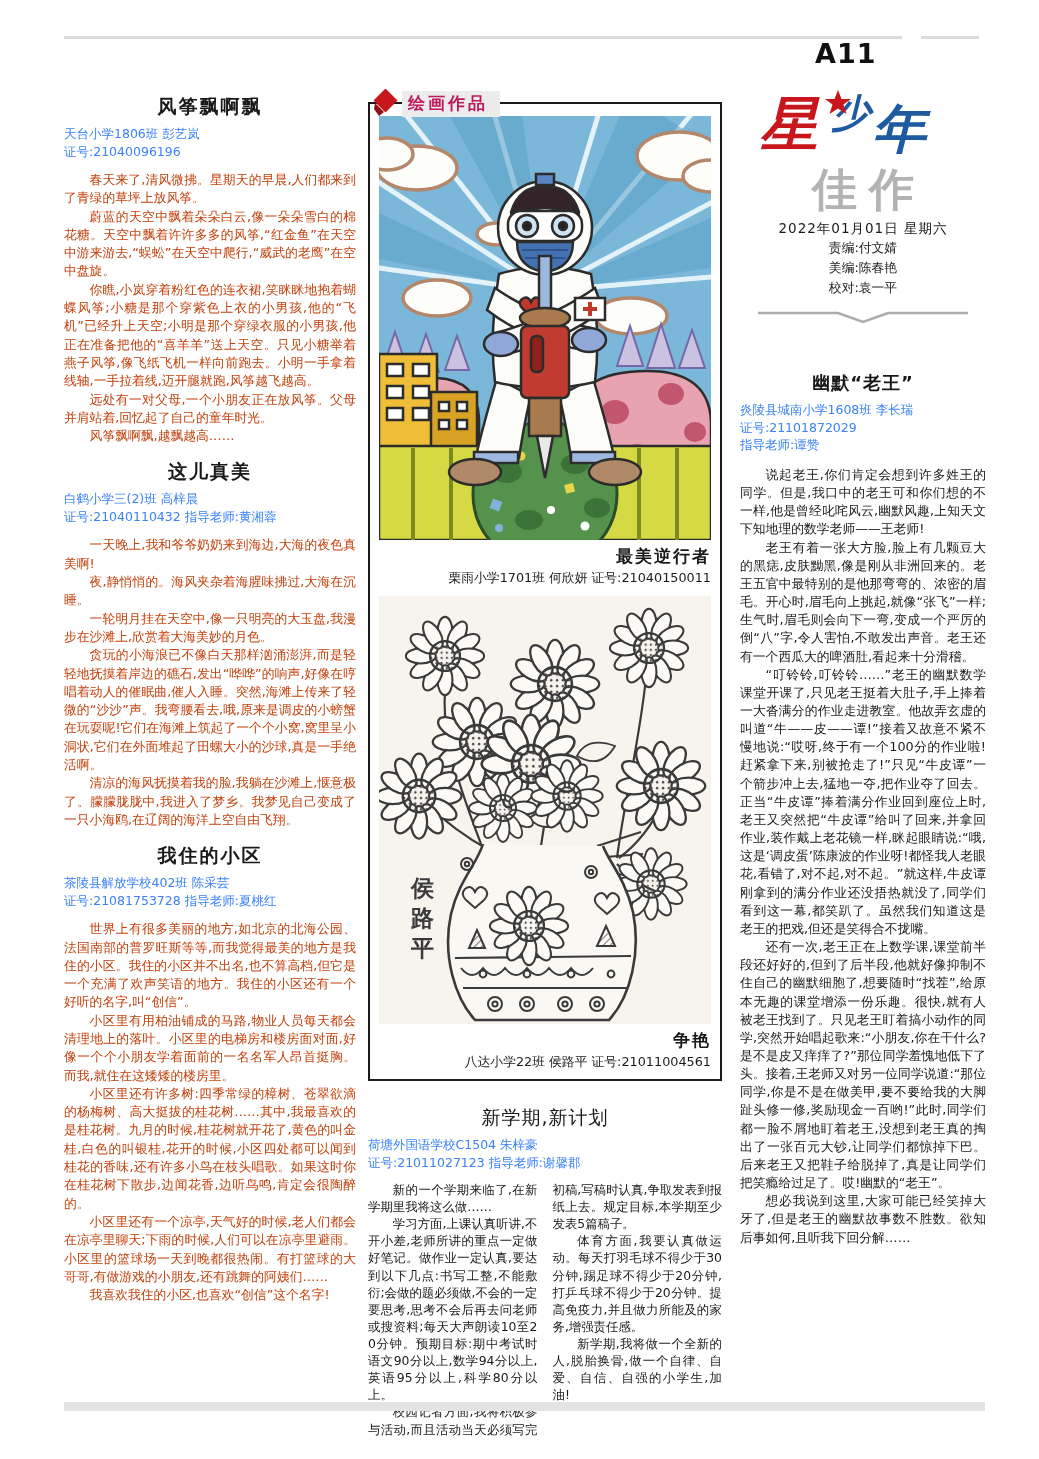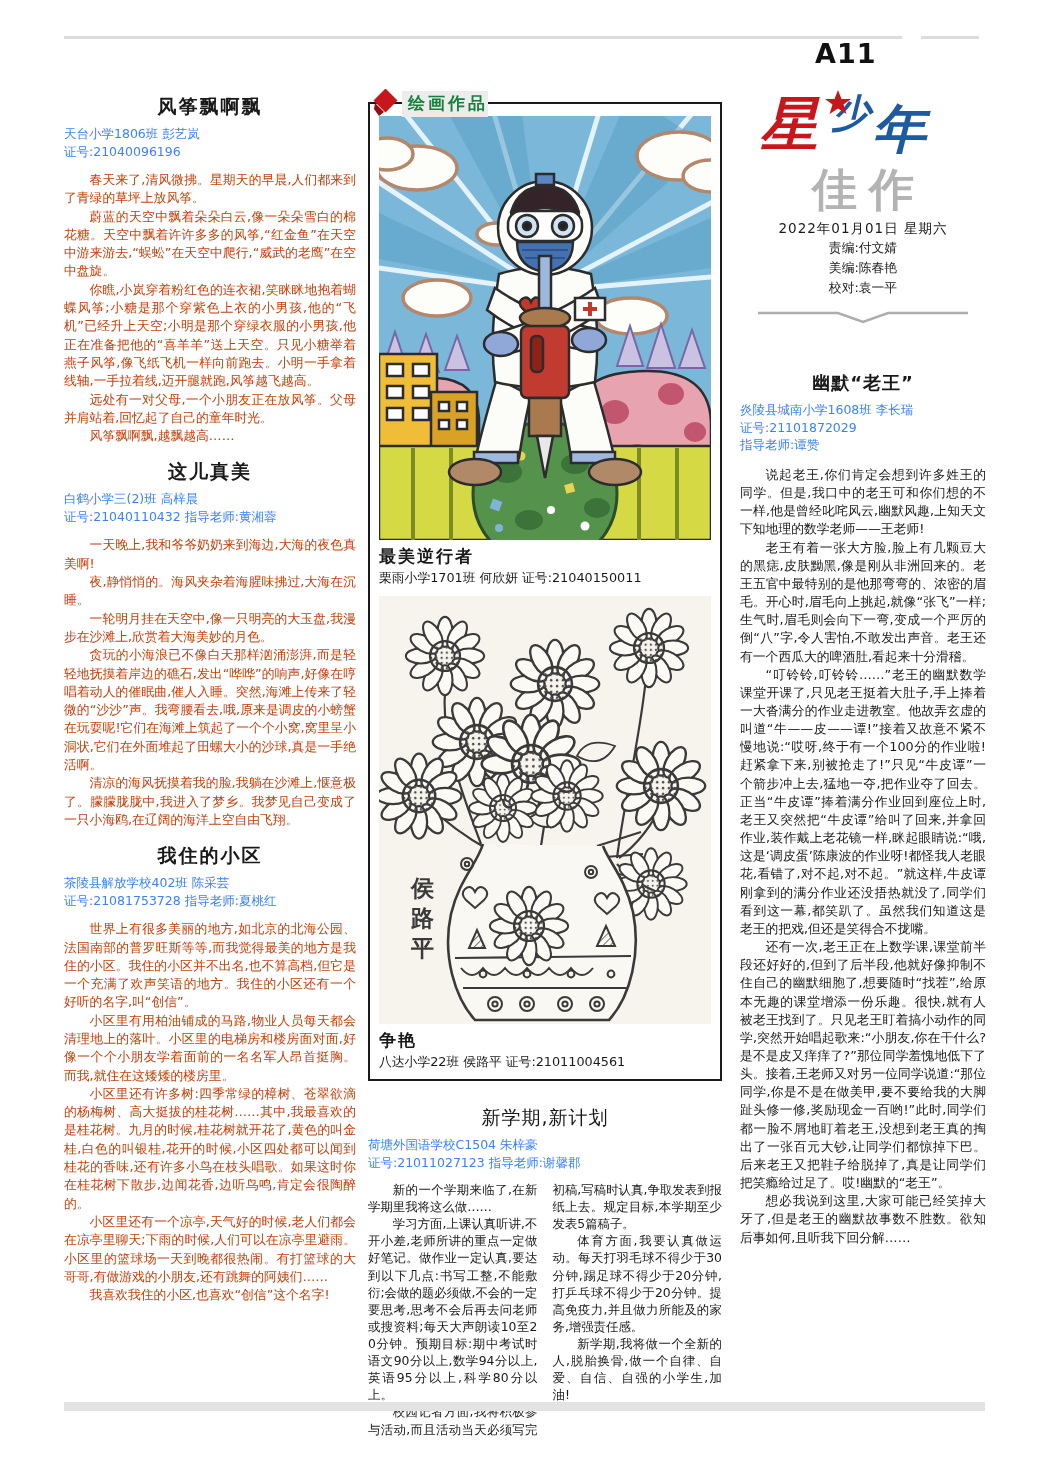--- a/index.html
+++ b/index.html
@@ -17,23 +17,23 @@
 
   .essay{margin-bottom:14px}
   .essay h2{font-size:19px;font-weight:bold;text-align:center;letter-spacing:2px;margin:2px 0 5px}
   .byline,.cert{font-size:12.5px;text-align:left;line-height:1.4;color:#3b82f6}
   .essay .body{margin-top:11px}
   .essay p{font-size:12.8px;line-height:1.43;text-align:justify;text-indent:2em;word-break:break-all;color:#c2410c}
 
   
   .art-box{position:relative;border:2px solid #1a1a1a;padding:12px 9px 4px;margin-top:14px;background:#fff}
   .art-label{position:absolute;top:-15px;left:0;display:flex;align-items:center;gap:2px}
-  .art-label .pill{background:#ececec;font-weight:bold;font-size:17px;letter-spacing:3px;padding:1px 0 2px 6px;color:#15803d}
+  .art-label .pill{background:#ececec;font-weight:bold;font-size:17px;letter-spacing:3px;padding:1px 12px 2px 6px;color:#be185d}
   .art-fig{display:block;width:332px;margin:0 auto}
-  .art-caption{text-align:left;margin:5px 0 9px}
+  .art-caption{text-align:right;margin:5px 0 9px}
   .art-caption .t{font-size:17px;font-weight:bold;letter-spacing:2px}
   .art-caption .b{font-size:12.8px;margin-top:2px}
   .art-caption.last{margin-bottom:4px}
 
   .mid-essay{margin-top:24px}
   .mid-essay h2{font-size:19px;font-weight:normal;text-align:center;letter-spacing:1px;margin-bottom:5px}
   .mid-essay .cols{columns:2;column-gap:15px;margin-top:10px}
   .mid-essay .cols p{font-size:12.4px;line-height:1.38;text-align:justify;text-indent:2em;word-break:break-all}
 
   

